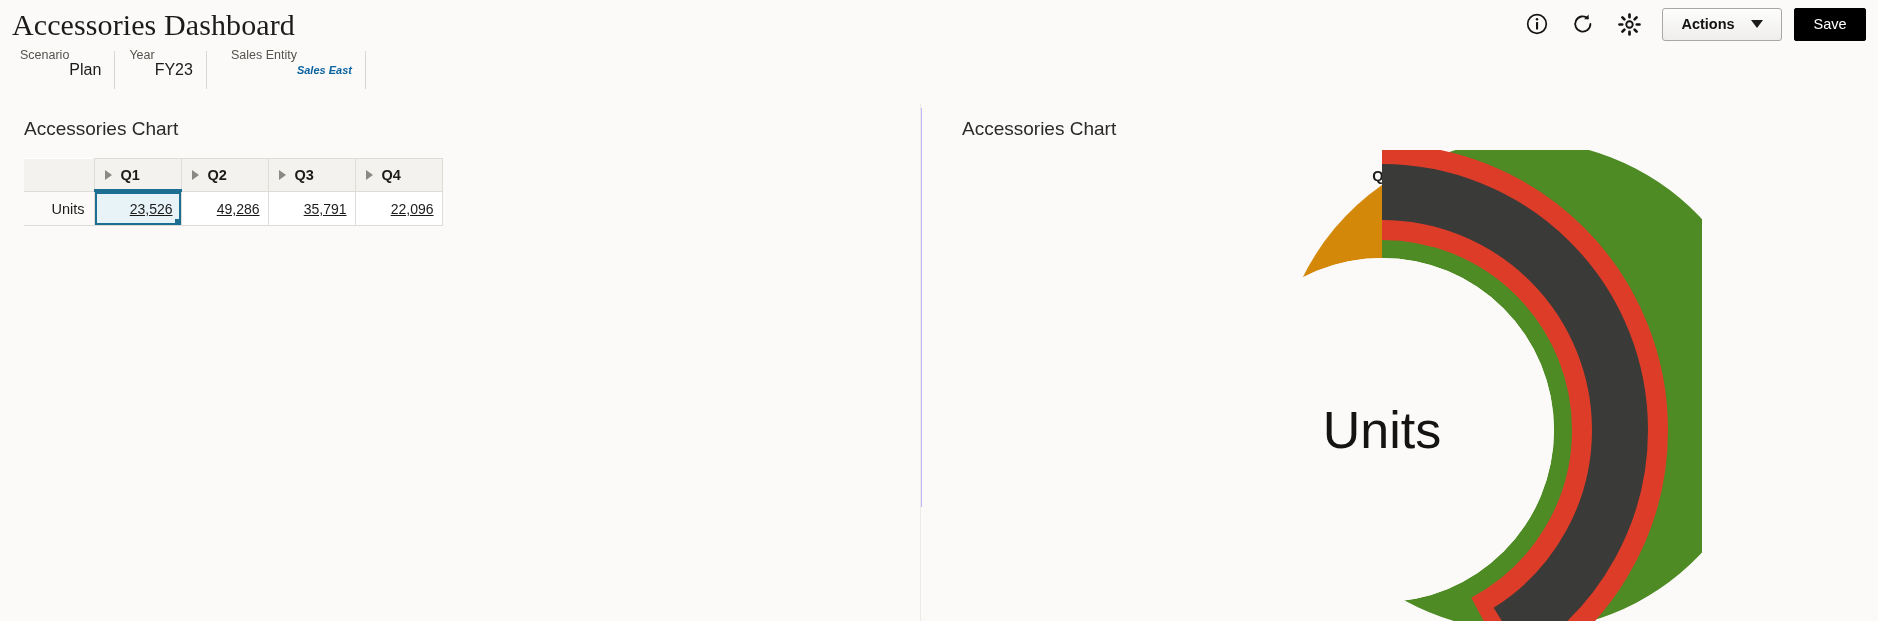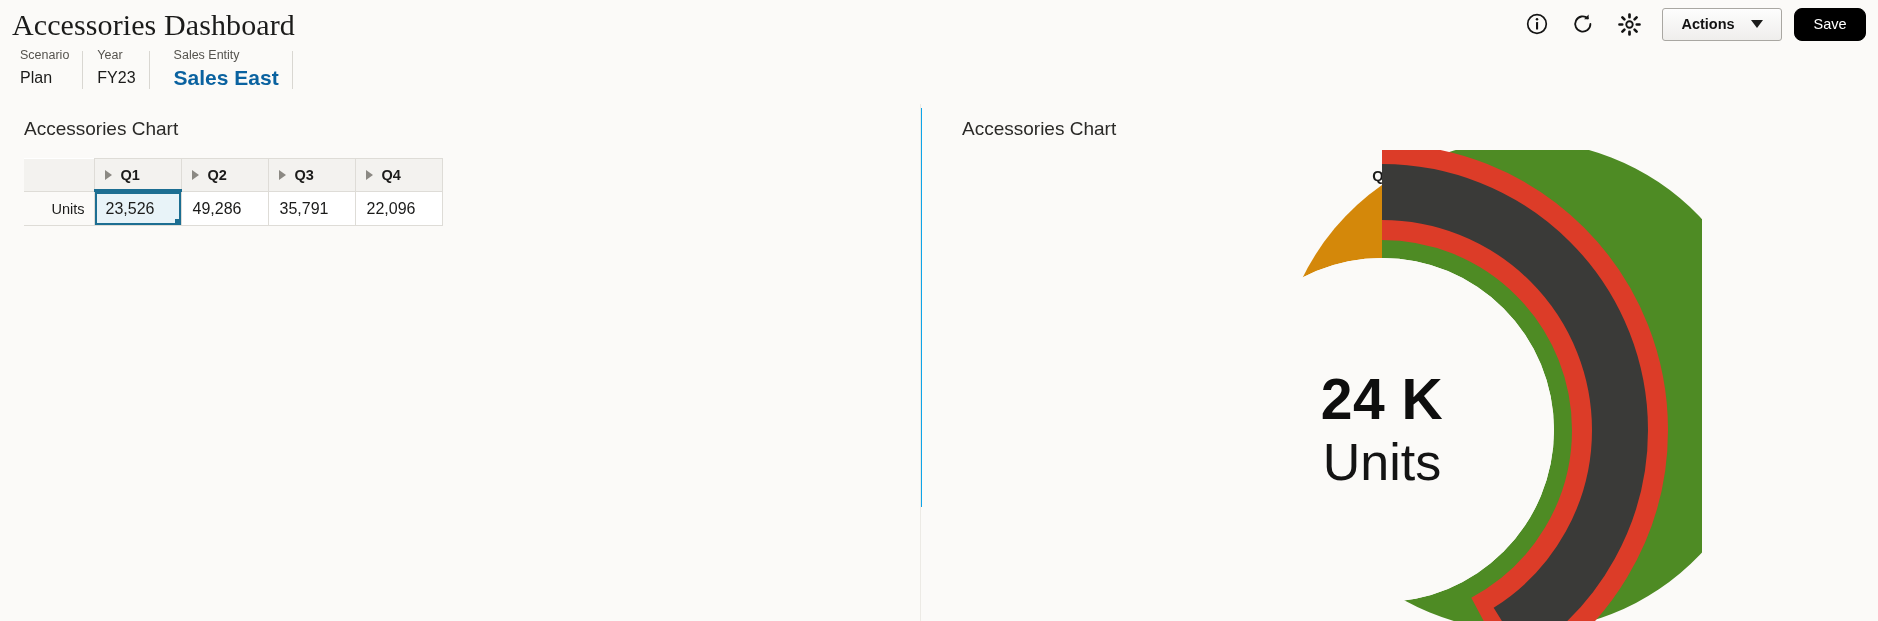--- a/index.html
+++ b/index.html
@@ -3,59 +3,59 @@
 <meta charset="utf-8">
 <title>Accessories Dashboard</title>
 <style>
   * { box-sizing: border-box; margin: 0; padding: 0; }
   html, body {
     width: 1878px; height: 621px;
     background: #fbfaf8;
     font-family: "Liberation Sans", sans-serif;
     overflow: hidden;
   }
-  .app { position: relative; width: 1878px; height: 507px; background: #0ea5e9; }
+  .app { position: relative; width: 1878px; height: 507px; background: #c4b5fd; }
 
   
   .header {
     position: absolute; left: 0; top: 0; width: 1878px; height: 108px;
     background: #fbfaf8;
   }
   .page-title {
     position: absolute; left: 12px; top: 8px;
     font-family: "Liberation Serif", serif;
     font-size: 30px; color: #1b1b1a; letter-spacing: .1px;
     white-space: nowrap;
   }
 
   
   .pov {
     position: absolute; left: 14px; top: 48px; height: 44px;
     display: flex; align-items: stretch;
   }
   .pov-item {
     position: relative;
-    display: flex; flex-direction: column; justify-content: flex-start;
+    display: flex; justify-content: center;
     padding: 0 14px 0 14px;
     min-width: 40px;
   }
   .pov-item:first-child { padding-left: 6px; }
   .pov-item.sep::after {
     content: ""; position: absolute; right: 0; top: 3px; bottom: 3px;
     width: 1px; background: #d9d7d2;
   }
   .pov-label {
     font-size: 12.5px; color: #55534e; line-height: 15px;
     white-space: nowrap; margin-bottom: 5px;
   }
   .pov-value {
     font-size: 16px; color: #1b1b1a; line-height: 20px;
     white-space: nowrap; display: flex; align-items: center; gap: 14px;
   }
-  .pov-value.link { color: #0a62a0; font-weight: bold; font-size: 21px; }
+  .pov-value.link { color: #0a62a0; font-weight: bold; font-size: 11px; font-style: italic; }
   .caret-down {
     display: inline-block; width: 0; height: 0;
     border-left: 7px solid transparent; border-right: 7px solid transparent;
     border-top: 9px solid #1b1b1a;
   }
 
   
   .tools {
     position: absolute; right: 12px; top: 6px;
     display: flex; align-items: center; gap: 0px;
@@ -72,21 +72,21 @@
     border: 1px solid #a9a7a2; border-radius: 3px;
     display: flex; align-items: center; justify-content: center; gap: 16px;
     padding: 0 14px;
     font-size: 14.5px; font-weight: bold; color: #121212;
     cursor: pointer; white-space: nowrap;
   }
   .btn-actions .caret-down { border-top-width: 8px; border-left-width: 6px; border-right-width: 6px; }
   .btn-save {
     margin-left: 12px;
     height: 33px; min-width: 72px;
-    background: #000; color: #fff; border: 1px solid #000; border-radius: 8px;
+    background: #000; color: #fff; border: 1px solid #000; border-radius: 2px;
     display: flex; align-items: center; justify-content: center;
     padding: 0 16px; font-size: 14.5px; cursor: pointer; white-space: nowrap;
   }
 
   
   .panel-left {
     position: absolute; left: 0; top: 104px; width: 921px; height: 517px;
     background: #fbfaf8; border-right: 1px solid #eceae5;
   }
   .panel-right {
@@ -126,21 +126,21 @@
     content: ""; position: absolute; left: -1px; right: -1px; bottom: -1px;
     height: 3px; background: #1c6e92;
   }
   .grid td.rowhead {
     width: 70px; height: 34px; background: #fbfaf8;
     text-align: right; padding-right: 9px; font-size: 14.5px; color: #1b1b1a;
     border-left: none;
   }
   .grid td.val {
     width: 87px; height: 34px; background: #fff;
-    text-align: right; padding-right: 26px; font-size: 16px; color: #1b1b1a;
+    text-align: right; padding-right: 8px; font-size: 14px; color: #1b1b1a; text-decoration: underline;
   }
   .grid td.val.selected {
     background: #e8f3f8;
     box-shadow: inset 0 0 0 2px #1c6e92;
     position: relative;
   }
   .grid td.val.selected::after {
     content: ""; position: absolute; right: 0px; bottom: 0px;
     width: 6px; height: 6px; background: #1c6e92;
   }
@@ -307,20 +307,19 @@
         </g>
 
         <g>
           <circle cx="320" cy="280" r="238" fill="none" stroke="#3A3A38" stroke-width="56" stroke-dasharray="614 881" transform="rotate(-90 320 280)"></circle>
         </g>
 
         <circle cx="320" cy="280" r="172" fill="#fbfaf8"></circle>
       </svg>
 
       <div class="donut-center">
-        <div class="big">24 K</div>
         <div class="sub">Units</div>
       </div>
 
     </div>
   </div>
 
 </div>
 
 </body></html>

